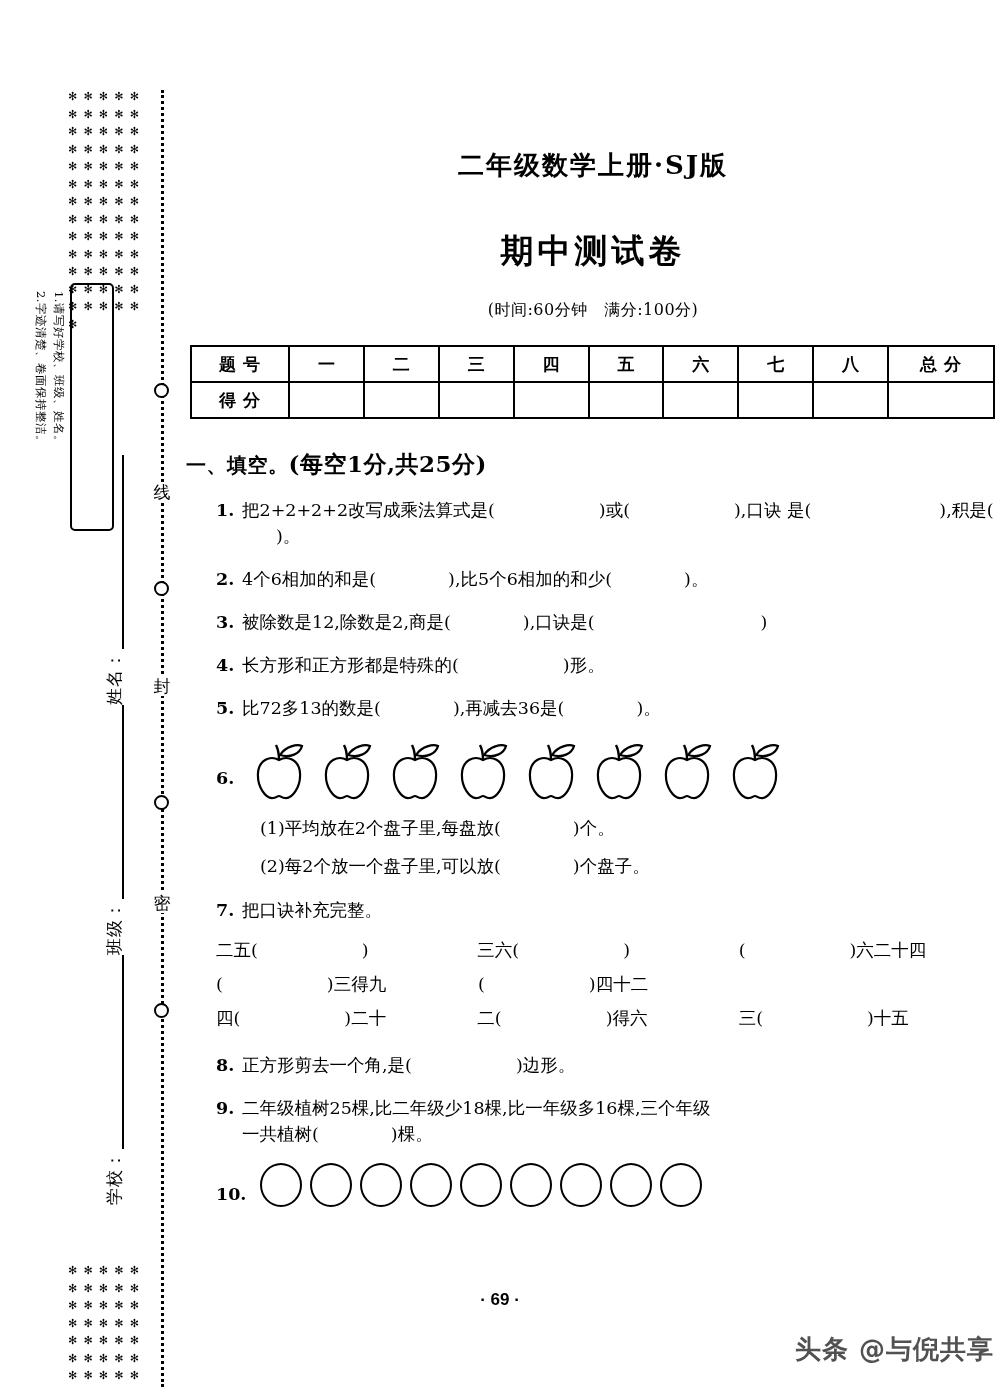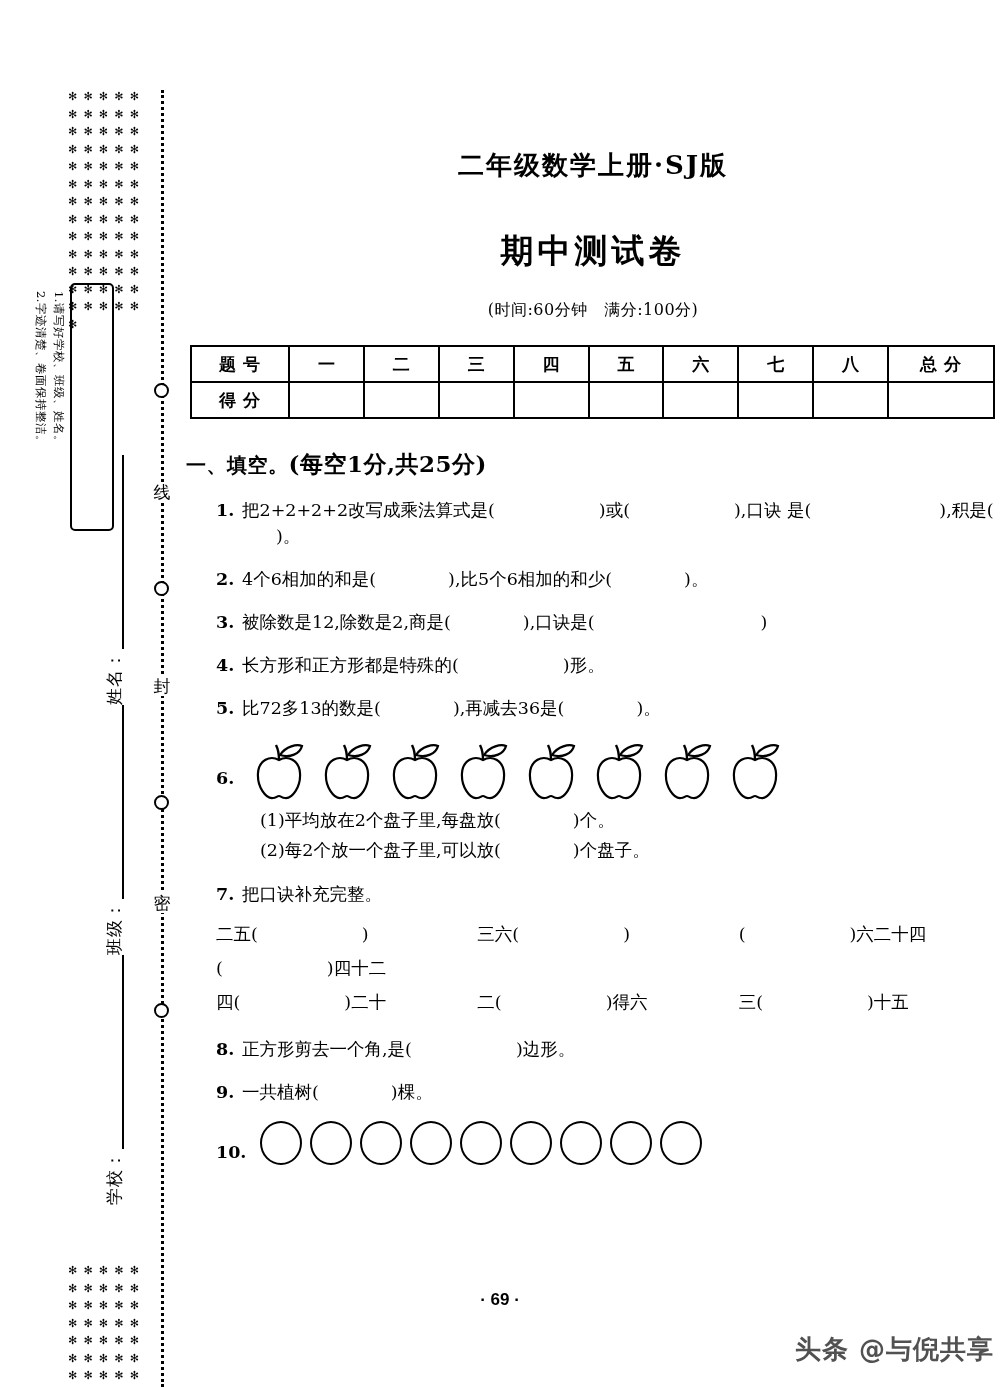--- a/index.html
+++ b/index.html
@@ -209,21 +209,21 @@
     font-family: "DejaVu Serif", serif;
   }
   .q-body { flex: 1 1 auto; }
   .q-line { white-space: normal; }
 
   .blank-s { display: inline-block; width: 34px; }
   .blank-m { display: inline-block; width: 72px; }
   .blank-l { display: inline-block; width: 104px; }
   .blank-xl { display: inline-block; width: 128px; }
 
-  .sub { padding-left: 18px; margin-top: 4px; }
+  .sub { padding-left: 18px; margin-top: 12px; }
 
   
   .apple-row {
     display: flex;
     gap: 10px;
     padding-left: 8px;
     margin-top: 2px;
   }
   
   .circle-row {
@@ -466,39 +466,41 @@
     <span class="q-body">把口诀补充完整。</span>
   </div>
 
   <div class="kj-grid">
     <div class="kj-row">
       <span class="kj-cell"><span>二五(</span><span class="blank-l"></span><span>)</span></span>
       <span class="kj-cell"><span>三六(</span><span class="blank-l"></span><span>)</span></span>
       <span class="kj-cell"><span>(</span><span class="blank-l"></span><span>)六二十四</span></span>
     </div>
     <div class="kj-row">
+      <span class="kj-cell"><span>(</span><span class="blank-l"></span><span>)三得九</span></span>
       <span class="kj-cell"><span>(</span><span class="blank-l"></span><span>)四十二</span></span>
     </div>
     <div class="kj-row">
       <span class="kj-cell"><span>四(</span><span class="blank-l"></span><span>)二十</span></span>
       <span class="kj-cell"><span>二(</span><span class="blank-l"></span><span>)得六</span></span>
       <span class="kj-cell"><span>三(</span><span class="blank-l"></span><span>)十五</span></span>
     </div>
   </div>
 
   <div class="q">
     <span class="q-num">8.</span>
     <span class="q-body">
       <span>正方形剪去一个角,是(</span><span class="blank-l"></span><span>)边形。</span>
     </span>
   </div>
 
   <div class="q">
     <span class="q-num">9.</span>
     <span class="q-body">
+      <div class="q-line">二年级植树25棵,比二年级少18棵,比一年级多16棵,三个年级</div>
       <div class="q-line">
         <span>一共植树(</span><span class="blank-m"></span><span>)棵。</span>
       </div>
     </span>
   </div>
 
   <div class="q" style="margin-top:16px;align-items:flex-end">
     <span class="q-num" style="min-width:38px">10.</span>
     <span class="q-body">
       <div class="circle-row">

